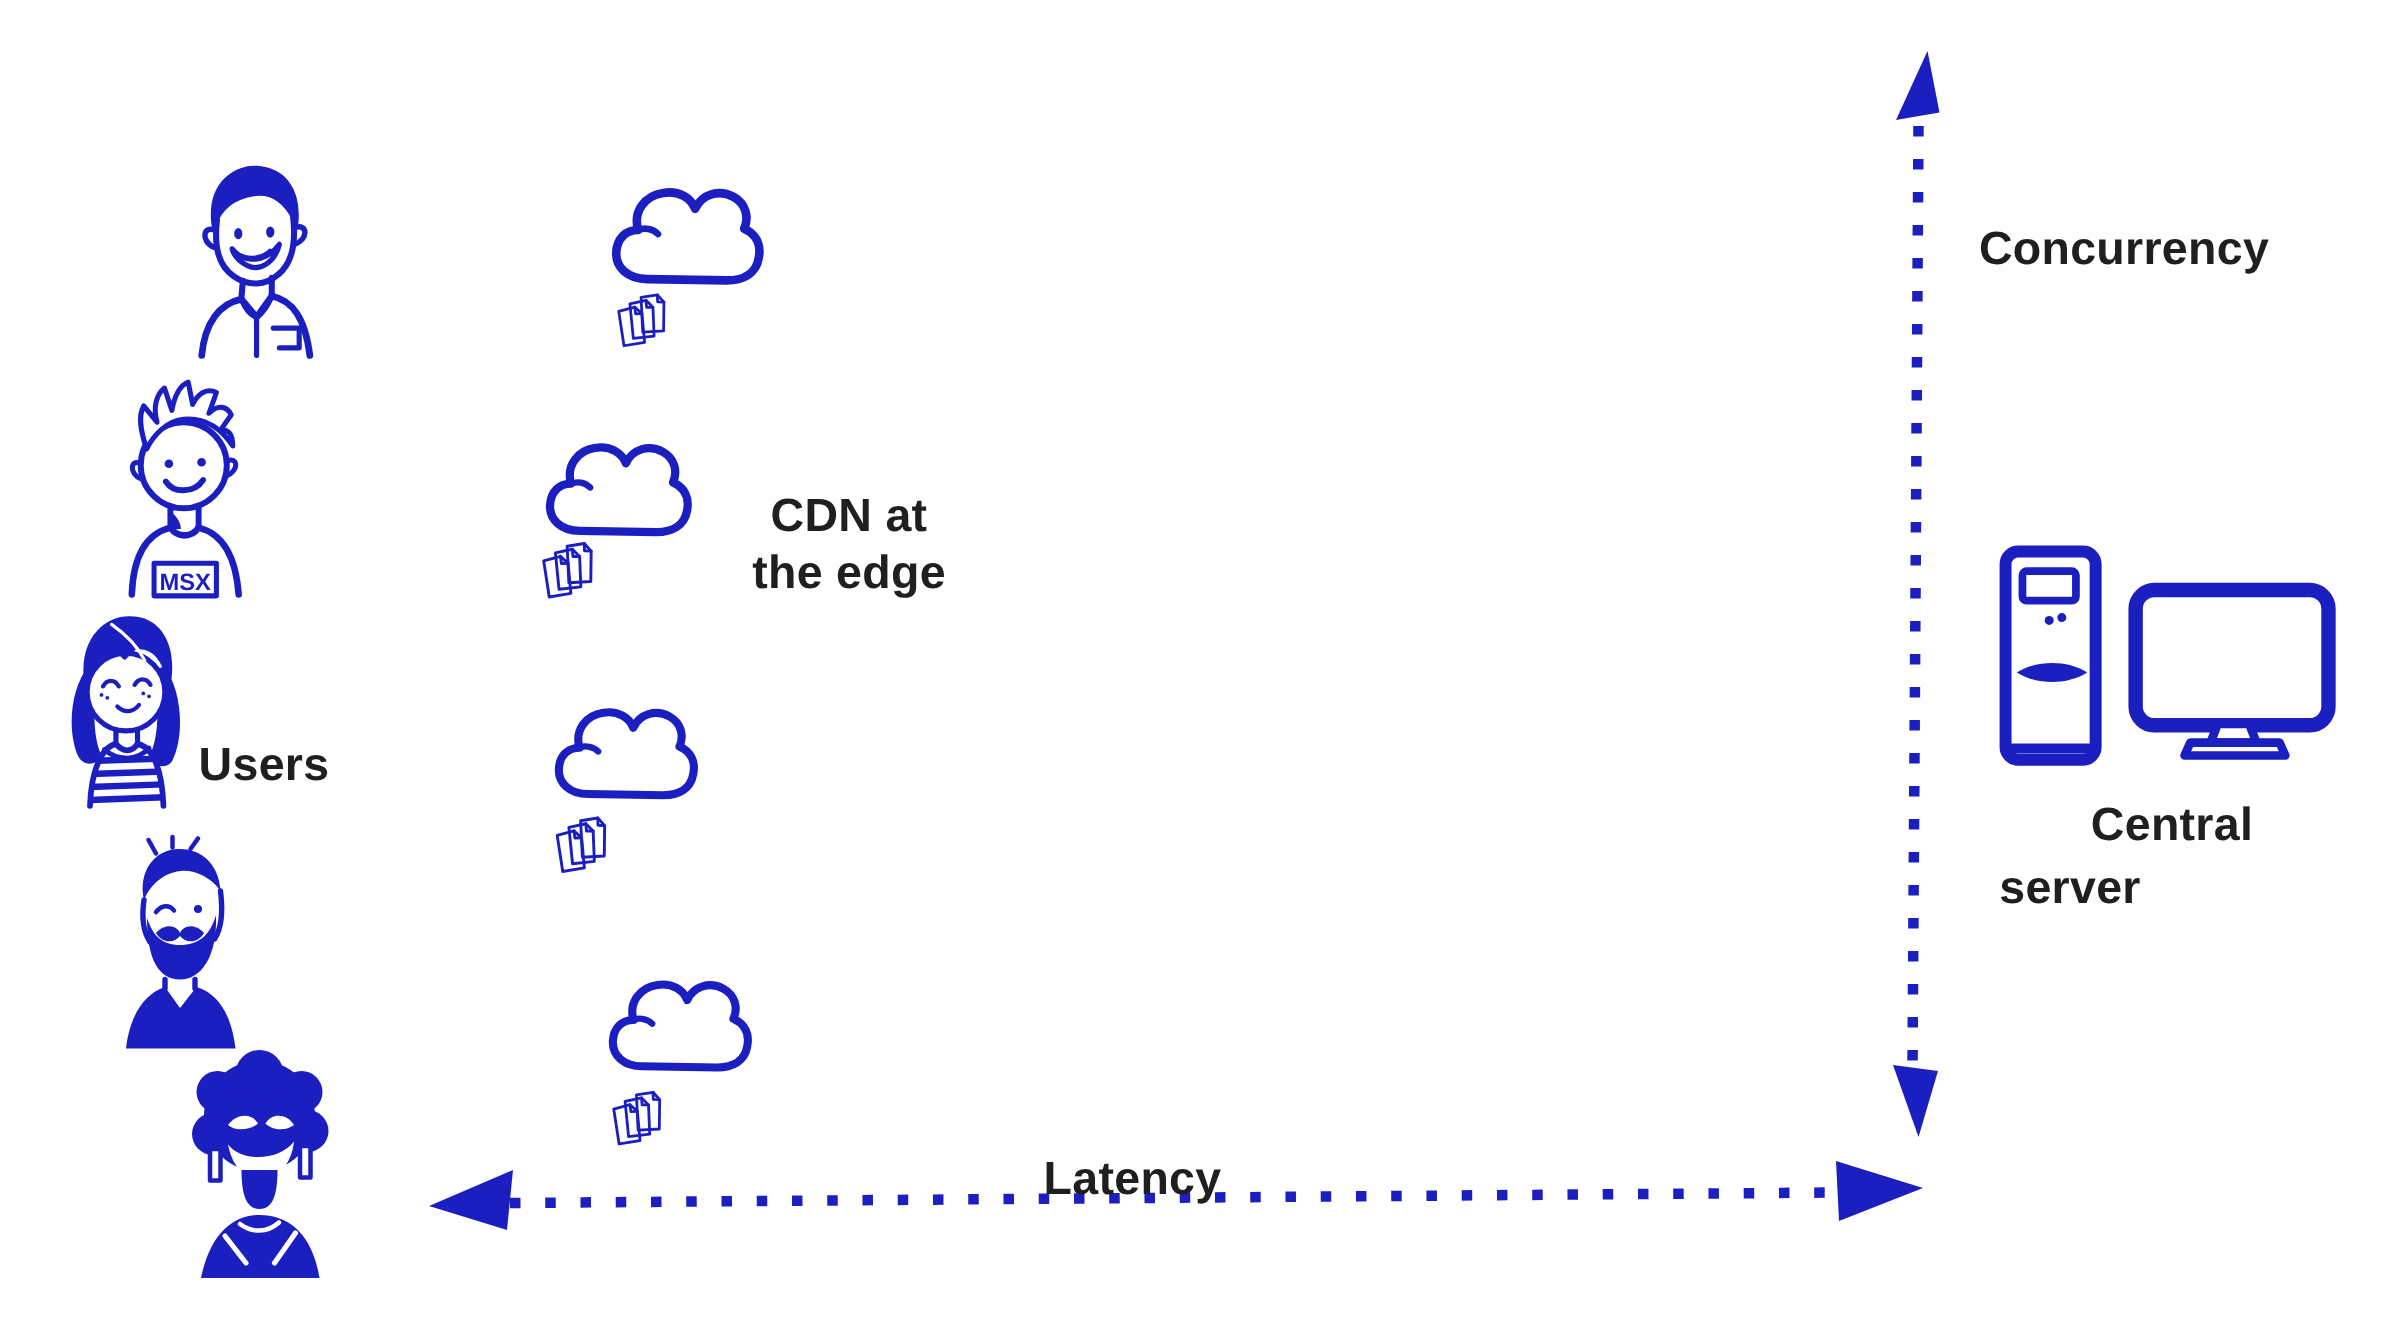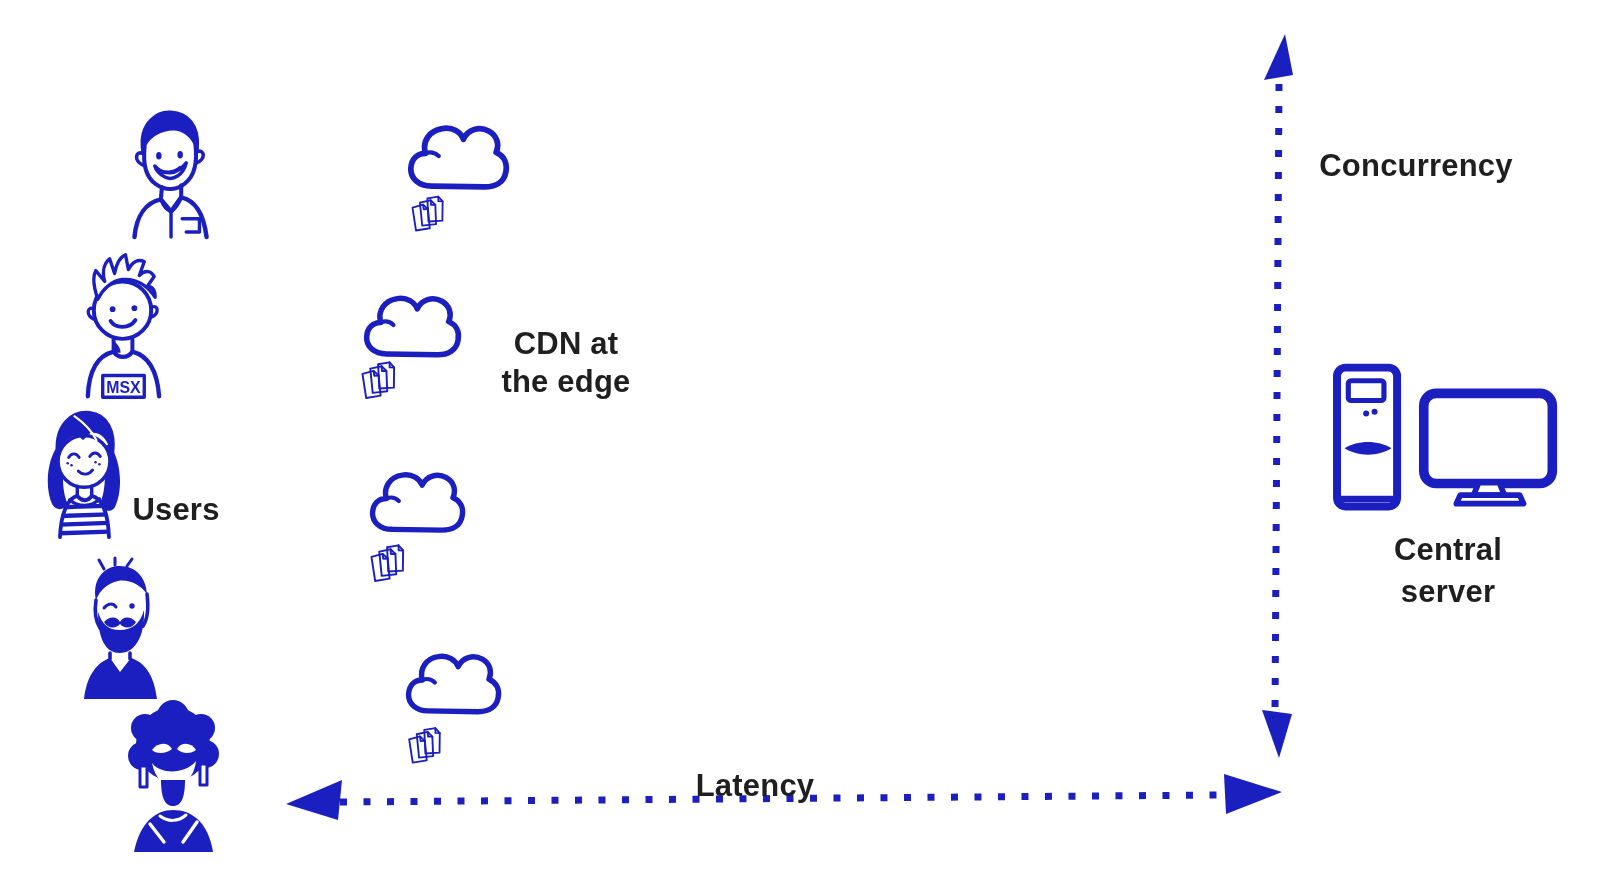--- a/index.html
+++ b/index.html
@@ -255,15 +255,15 @@
 
   <svg class="abs" style="left:1418px;top:386px" width="142" height="126" viewBox="0 0 148 128">
     <g class="ink-stroke" stroke-width="10">
       <rect x="6" y="6" width="134" height="94" rx="13" fill="#ffffff"></rect>
       <path d="M62,102 L58,112 L90,112 L86,102" stroke-width="6" fill="#ffffff"></path>
       <path d="M44,112 L106,112 L110,121 L40,121 Z" stroke-width="6" fill="#ffffff"></path>
     </g>
   </svg>
 
   <div class="label" style="left:1448px;top:532px">Central</div>
-  <div class="label" style="left:1448px;top:574px">server</div>
+  <div class="label" style="left:1380px;top:574px">server</div>
 
 </div>
 
 </body></html>

